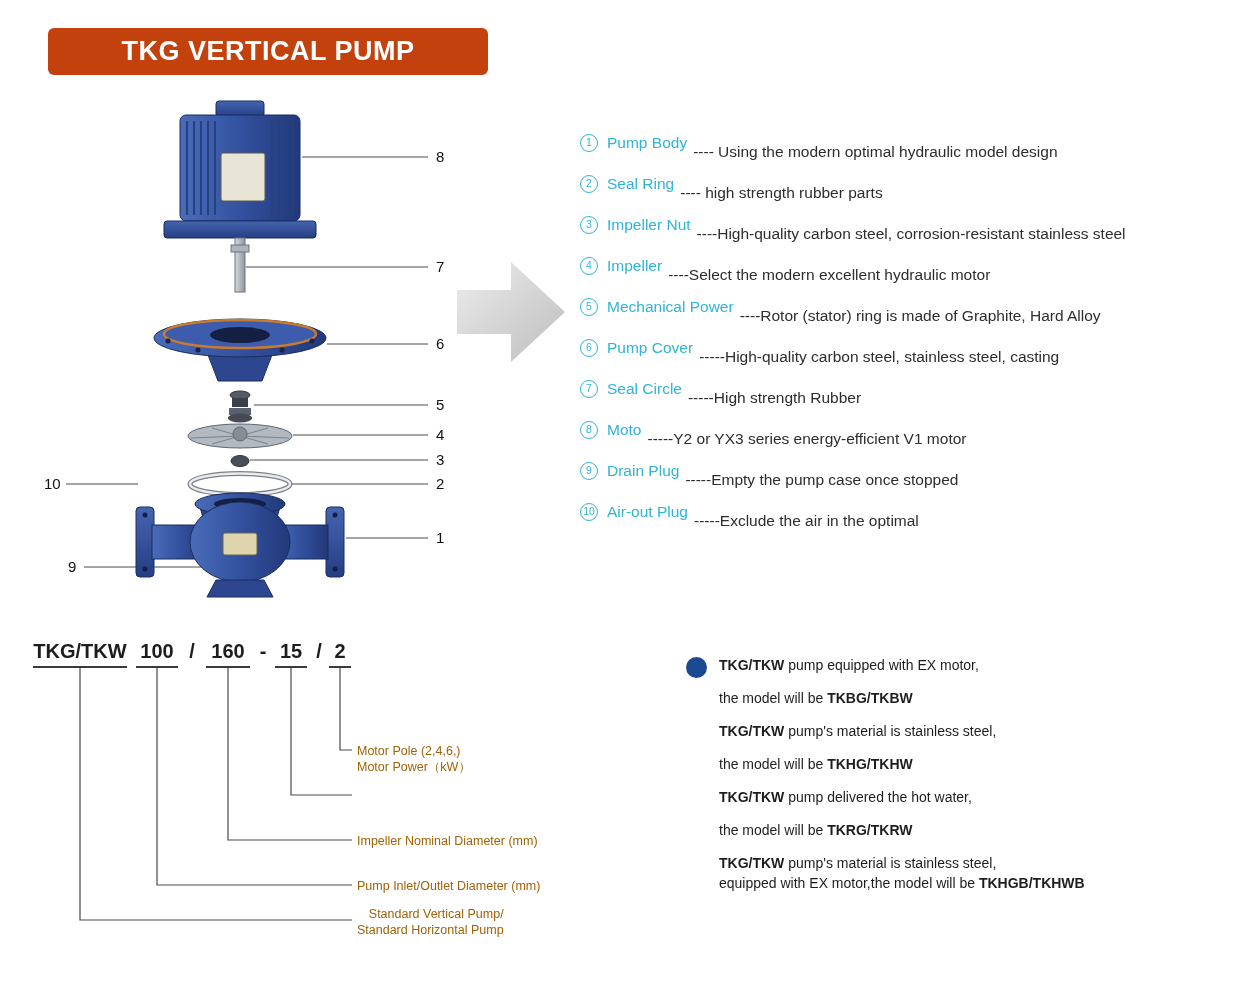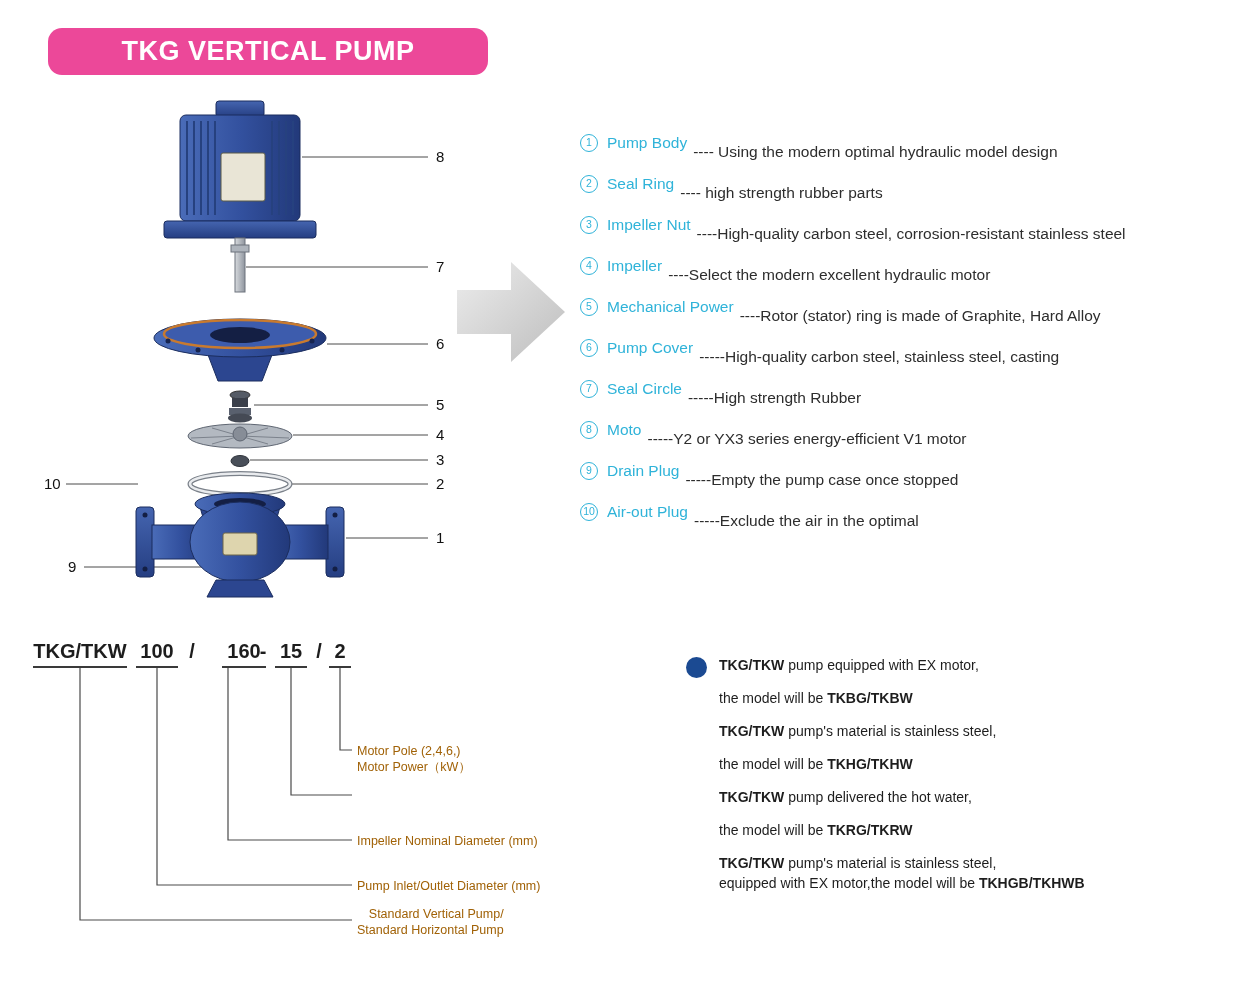--- a/index.html
+++ b/index.html
@@ -1,20 +1,20 @@
 <!DOCTYPE html>
 <html><head>
 <meta charset="utf-8">
 <style>
   * { margin:0; padding:0; box-sizing:border-box; }
   html,body { background:#ffffff; font-family:"Liberation Sans", sans-serif; }
   .page { position:relative; width:1234px; height:1000px; background:#ffffff; overflow:hidden; }
 
   .banner { position:absolute; left:48px; top:28px; width:440px; height:47px;
-            background:#ec4899; border-radius:14px; display:flex; align-items:center; justify-content:center; }
+            background:#c2410c; border-radius:6px; display:flex; align-items:center; justify-content:center; }
   .banner span { color:#ffffff; font-size:27px; font-weight:bold; letter-spacing:0.5px; }
 
   .pump-svg  { position:absolute; left:40px;  top:95px; }
   .arrow-svg { position:absolute; left:455px; top:252px; }
 
   .parts-list { position:absolute; left:580px; top:122px; width:652px; }
   .part-row   { display:flex; align-items:center; height:41px; white-space:nowrap; }
   .pnum { flex:0 0 auto; width:18px; height:18px; border:1px solid #2fb3d9; border-radius:50%;
           color:#2fb3d9; font-size:10.5px; line-height:1; display:flex; align-items:center; justify-content:center;
           margin-right:9px; }
@@ -209,21 +209,21 @@
     <div class="part-row">
       <span class="pnum">10</span>
       <span class="pname">Air-out Plug</span>
       <span class="pdesc">-----Exclude the air in the optimal</span>
     </div>
   </div>
 
   <span class="model-seg" style="left:33px;  width:94px;">TKG/TKW</span>
   <span class="model-seg" style="left:136px; width:42px;">100</span>
   <span class="model-sep" style="left:185px; width:14px;">/</span>
-  <span class="model-seg" style="left:222px; width:44px;">160</span>
+  <span class="model-seg" style="left:206px; width:44px;">160</span>
   <span class="model-sep" style="left:256px; width:14px;">-</span>
   <span class="model-seg" style="left:275px; width:32px;">15</span>
   <span class="model-sep" style="left:312px; width:14px;">/</span>
   <span class="model-seg" style="left:329px; width:22px;">2</span>
 
   <svg class="lines-svg" width="1234" height="1000" viewBox="0 0 1234 1000">
     <g stroke="#4a4a4a" stroke-width="1.2" fill="none">
       <path d="M340 668 V750 H352"></path>
       <path d="M291 668 V795 H352"></path>
       <path d="M228 668 V840 H352"></path>

